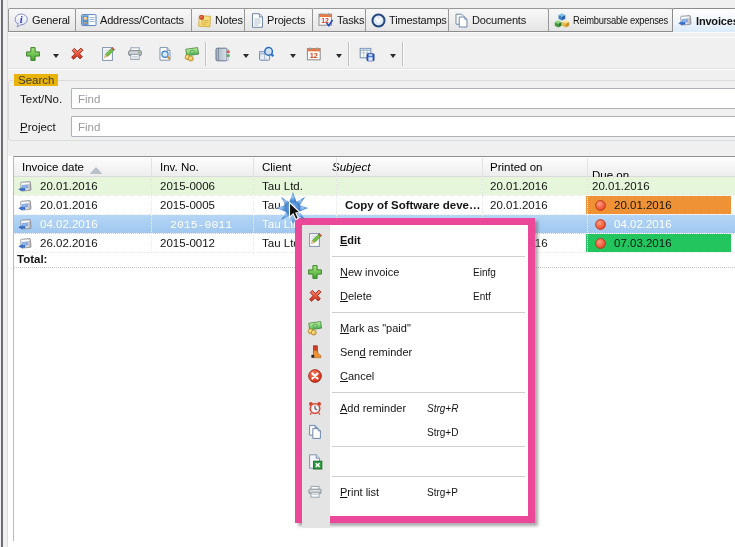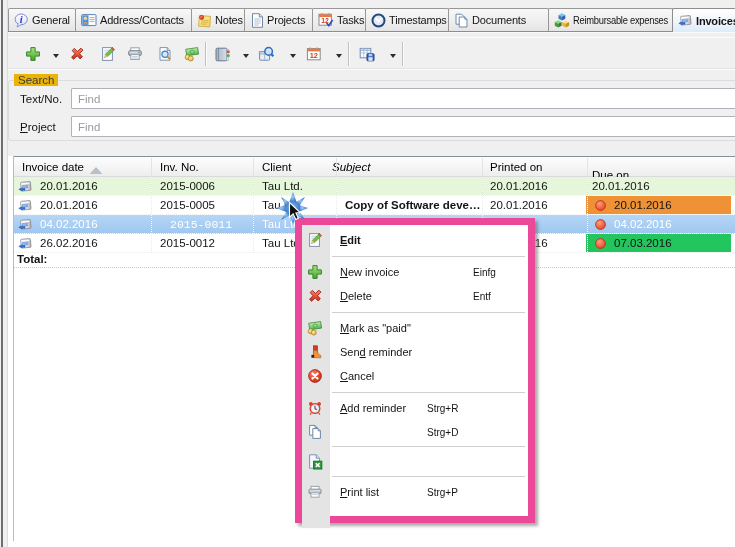--- a/index.html
+++ b/index.html
@@ -544,21 +544,21 @@
             <circle cx="12.1" cy="3.9" r="1.9" fill="#d8402c"></circle>
             <circle cx="8" cy="8.6" r="5.5" fill="#d8402c"></circle>
             <circle cx="8" cy="8.6" r="4" fill="#f4f6f8" stroke="#b8c0c8" stroke-width="0.5"></circle>
             <path d="M8 5.8 V8.6 L10 9.8" stroke="#404858" stroke-width="1.1" fill="none"></path>
             <line x1="4.2" y1="13.2" x2="3.1" y2="14.5" stroke="#d8402c" stroke-width="1.3"></line>
             <line x1="11.8" y1="13.2" x2="12.9" y2="14.5" stroke="#d8402c" stroke-width="1.3"></line>
           </svg></span>
         <span class="mtx" style="">
           <span><u>A</u>dd reminder</span>
         </span>
-        <span class="msc" style="left:125px;">Strg+R</span>
+        <span class="msc" style="left:125px;font-style:italic;">Strg+R</span>
       </div>
       <div class="mitem">
         <span class="mic"><svg width="16" height="16" viewBox="0 0 16 16">
             <path d="M2.6 1.4 h5.4 l2.2 2.2 v7.6 H2.6 z" fill="#fff" stroke="#6d88aa"></path>
             <path d="M8 1.4 v2.2 h2.2" fill="#dce6f2" stroke="#6d88aa"></path>
             <path d="M5.8 4.6 h5.4 l2.2 2.2 v7.6 H5.8 z" fill="#fff" stroke="#6d88aa"></path>
             <path d="M11.2 4.6 v2.2 h2.2" fill="#dce6f2" stroke="#6d88aa"></path>
           </svg></span>
         <span class="msc" style="left:125px;">Strg+D</span>
       </div>

